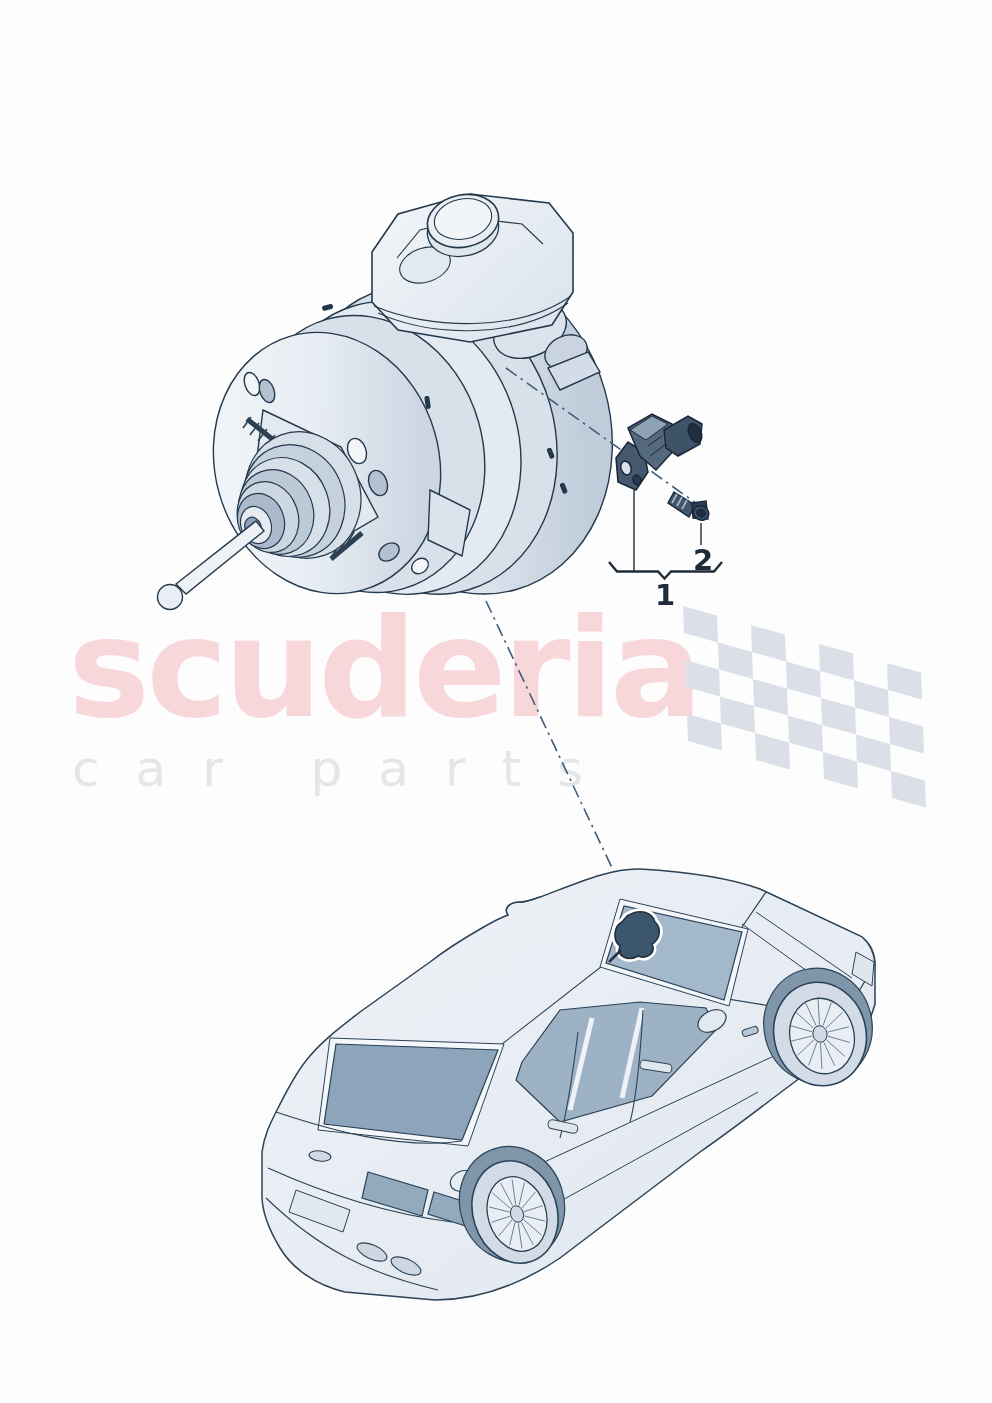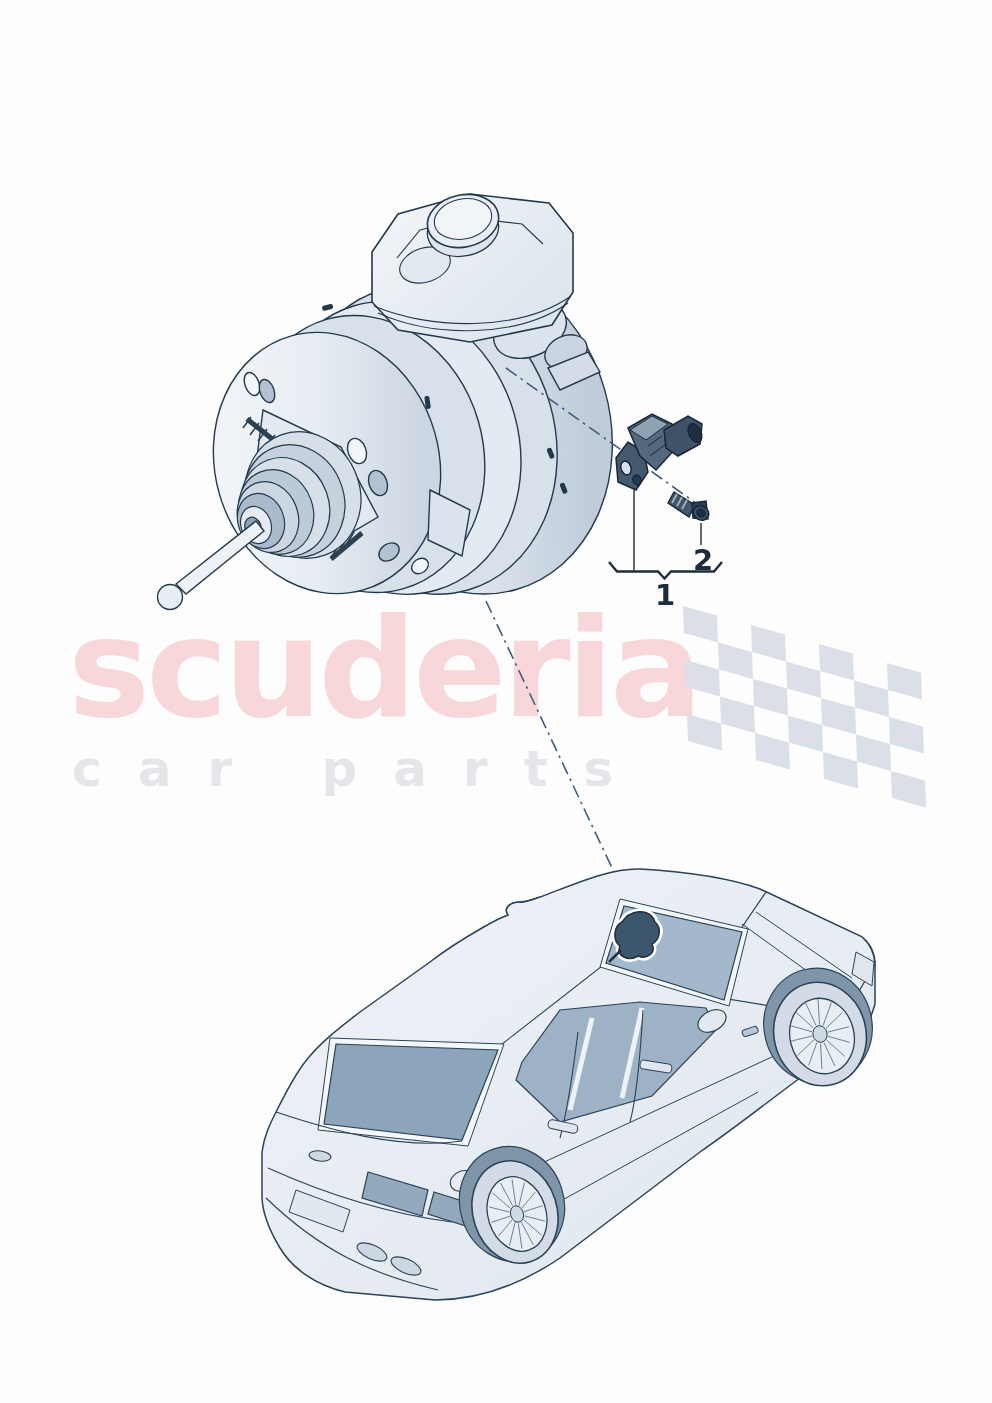--- a/index.html
+++ b/index.html
@@ -11,21 +11,21 @@
   }
   #stage{position:absolute;left:0;top:0;width:992px;height:1403px;}
   .wm-brand{
     position:absolute;left:68px;top:600px;
     font-size:138px;font-weight:bold;line-height:1;
     letter-spacing:-4px;color:#f8d7db;
     user-select:none;white-space:nowrap;
   }
   .wm-tagline{
     position:absolute;left:72px;top:744px;
-    font-size:50px;font-weight:bold;line-height:1;
+    font-size:50px;font-weight:normal;line-height:1;
     letter-spacing:36px;color:#e4e6ea;
     user-select:none;white-space:nowrap;
   }
   svg{position:absolute;left:0;top:0;}
   .callout-num{font-family:"DejaVu Sans","Liberation Sans",sans-serif;font-size:29px;font-weight:bold;fill:#1d2b3a;}
 </style>
 </head>
 <body style="background: rgb(252, 253, 252);">
 
 <div id="stage">

